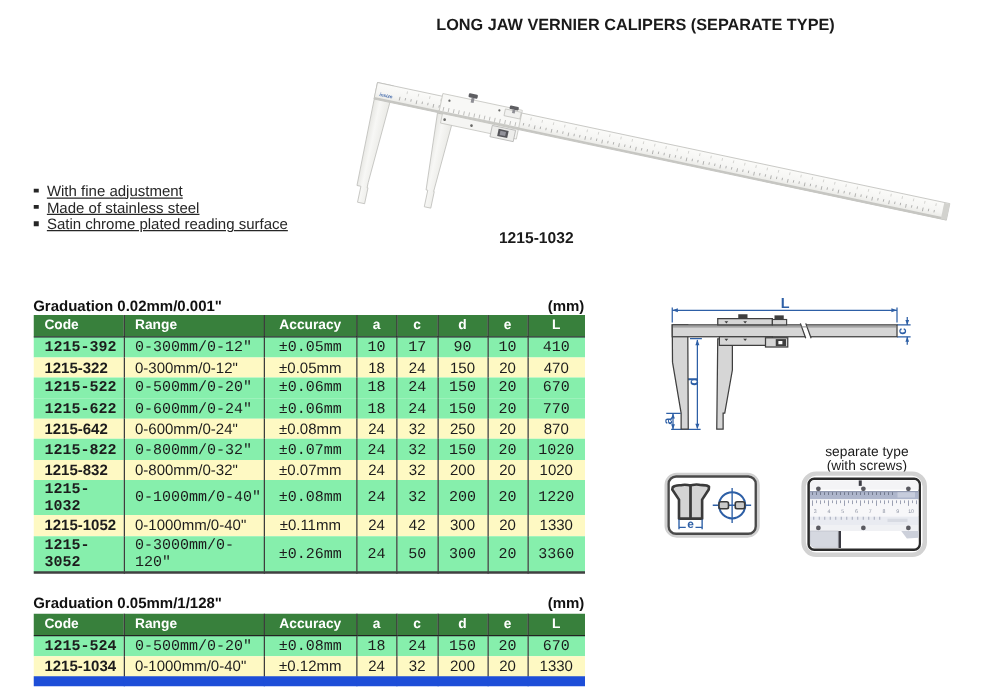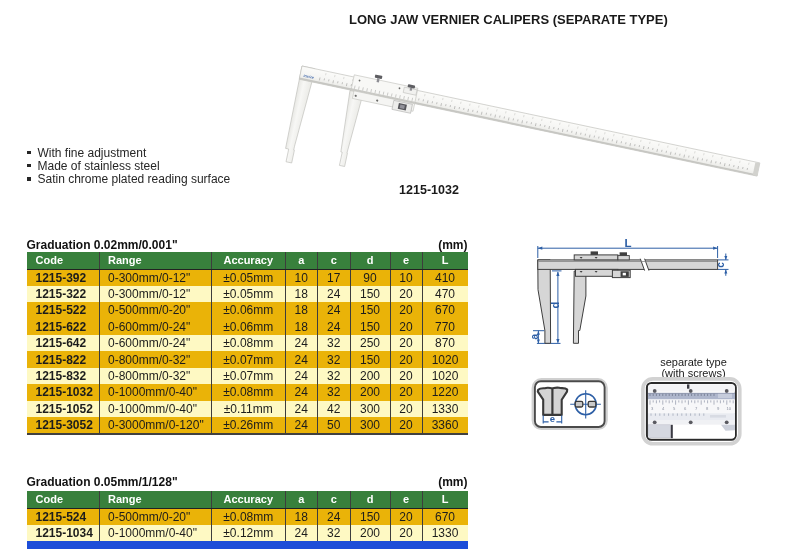--- a/index.html
+++ b/index.html
@@ -1,36 +1,36 @@
 <!DOCTYPE html>
 <html><head>
 <meta charset="utf-8">
 <style>
   html,body{margin:0;padding:0;}
   body{width:787px;height:551px;position:relative;background:#fff;
        font-family:"Liberation Sans",sans-serif;overflow:hidden;}
   .title{position:absolute;left:349px;top:12px;font-size:13px;font-weight:bold;color:#1a1a1a;white-space:nowrap;}
   .bullets{position:absolute;left:27px;top:146.5px;font-size:12px;color:#262626;}
-  .bullets div{height:13.4px;line-height:13.4px;white-space:nowrap;}
+  .bullets div{height:13.4px;line-height:13.4px;white-space:nowrap;text-decoration:underline;}
   .bullets span.sq{display:inline-block;width:3.5px;height:3.5px;background:#262626;vertical-align:middle;margin-right:7px;margin-bottom:2px;}
   .code-label{position:absolute;left:398px;top:183px;width:62px;text-align:center;font-size:12.5px;font-weight:bold;color:#1a1a1a;}
   .ghead{position:absolute;width:441px;left:26.5px;font-size:12px;font-weight:bold;color:#111;}
   .ghead .mm{float:right;}
   table.spec{position:absolute;left:26.5px;border-collapse:collapse;table-layout:fixed;width:441px;
              font-size:12px;font-weight:normal;color:#1c1c1c;}
   table.spec td.cl{font-weight:bold;}
   table.spec th{background:#38803c;color:#fff;font-size:11px;height:16.5px;padding:0;
                 border-bottom:1px solid #222;}
   table.spec td{height:16.4px;padding:0;border:none;}
   table.spec .cl{text-align:left;padding-left:9px;}
   table.spec .cl2{text-align:left;padding-left:8.5px;}
   table.spec .cc{text-align:center;}
   table.spec td,table.spec th{border-right:1px solid #3d3d3d;}
   table.spec td:last-child,table.spec th:last-child{border-right:none;}
-  table.spec tr.g td{background:#eab308;}
+  table.spec tr.g td{background:#86efac;font-family:Liberation Mono, monospace;}
   table.spec tr.w td{background:#fef9c3;}
   .sep-label{position:absolute;left:645px;top:356.8px;width:97px;text-align:center;
              font-size:11px;font-weight:normal;color:#1a1a1a;line-height:10.9px;}
 </style>
 </head>
 <body>
 <div class="title">LONG JAW VERNIER CALIPERS (SEPARATE TYPE)</div>
 
 <div class="bullets">
   <div><span class="sq"></span>With fine adjustment</div>

